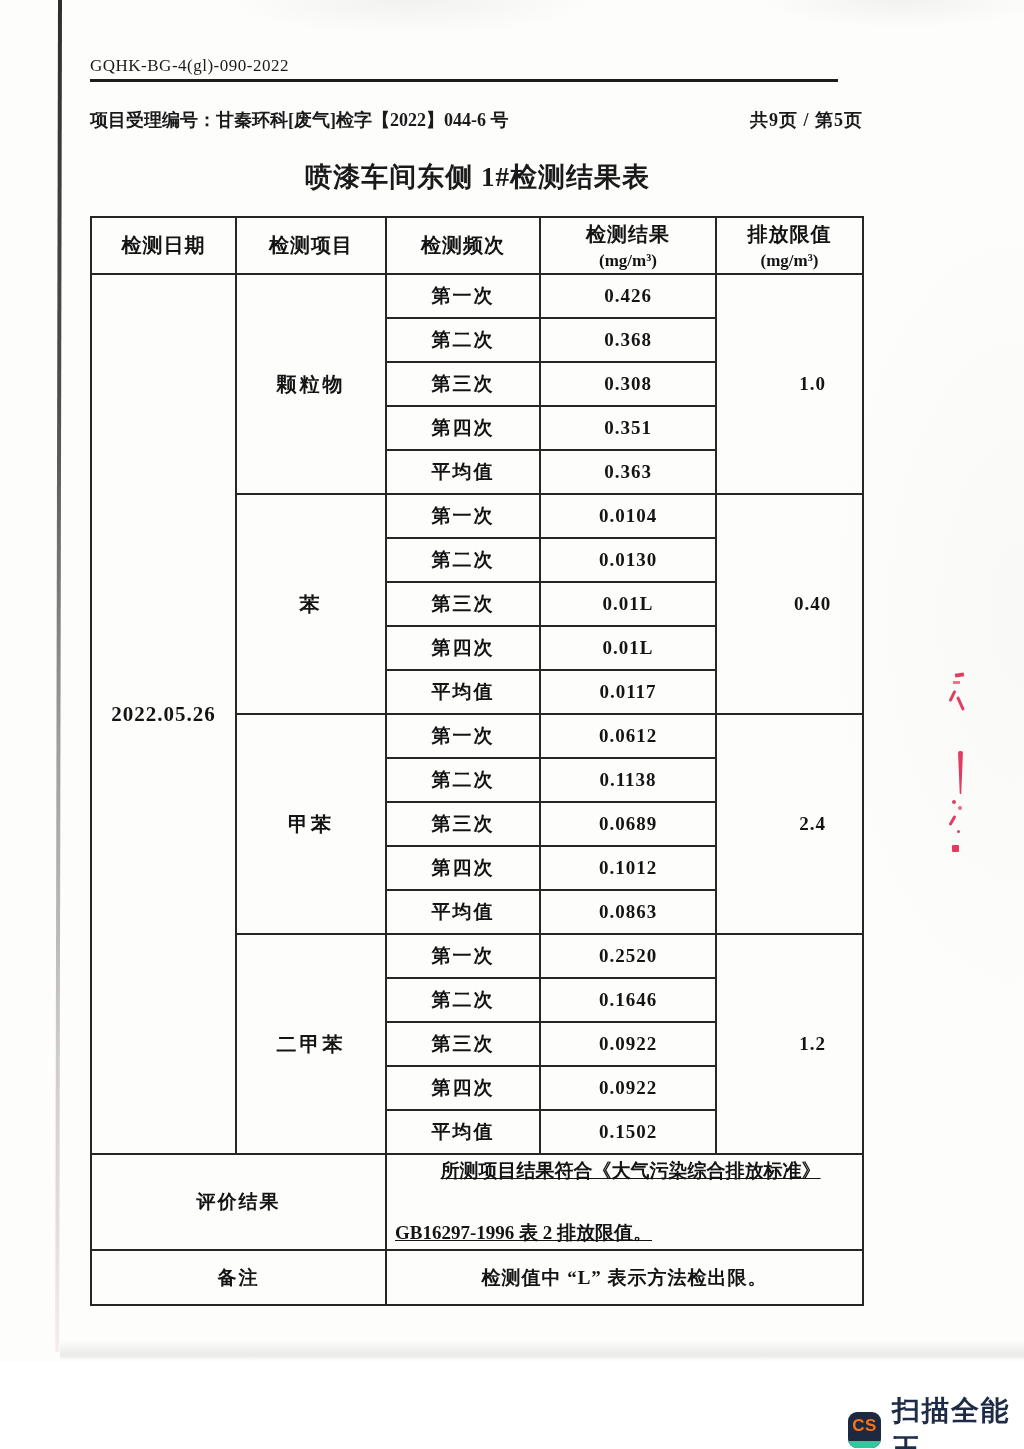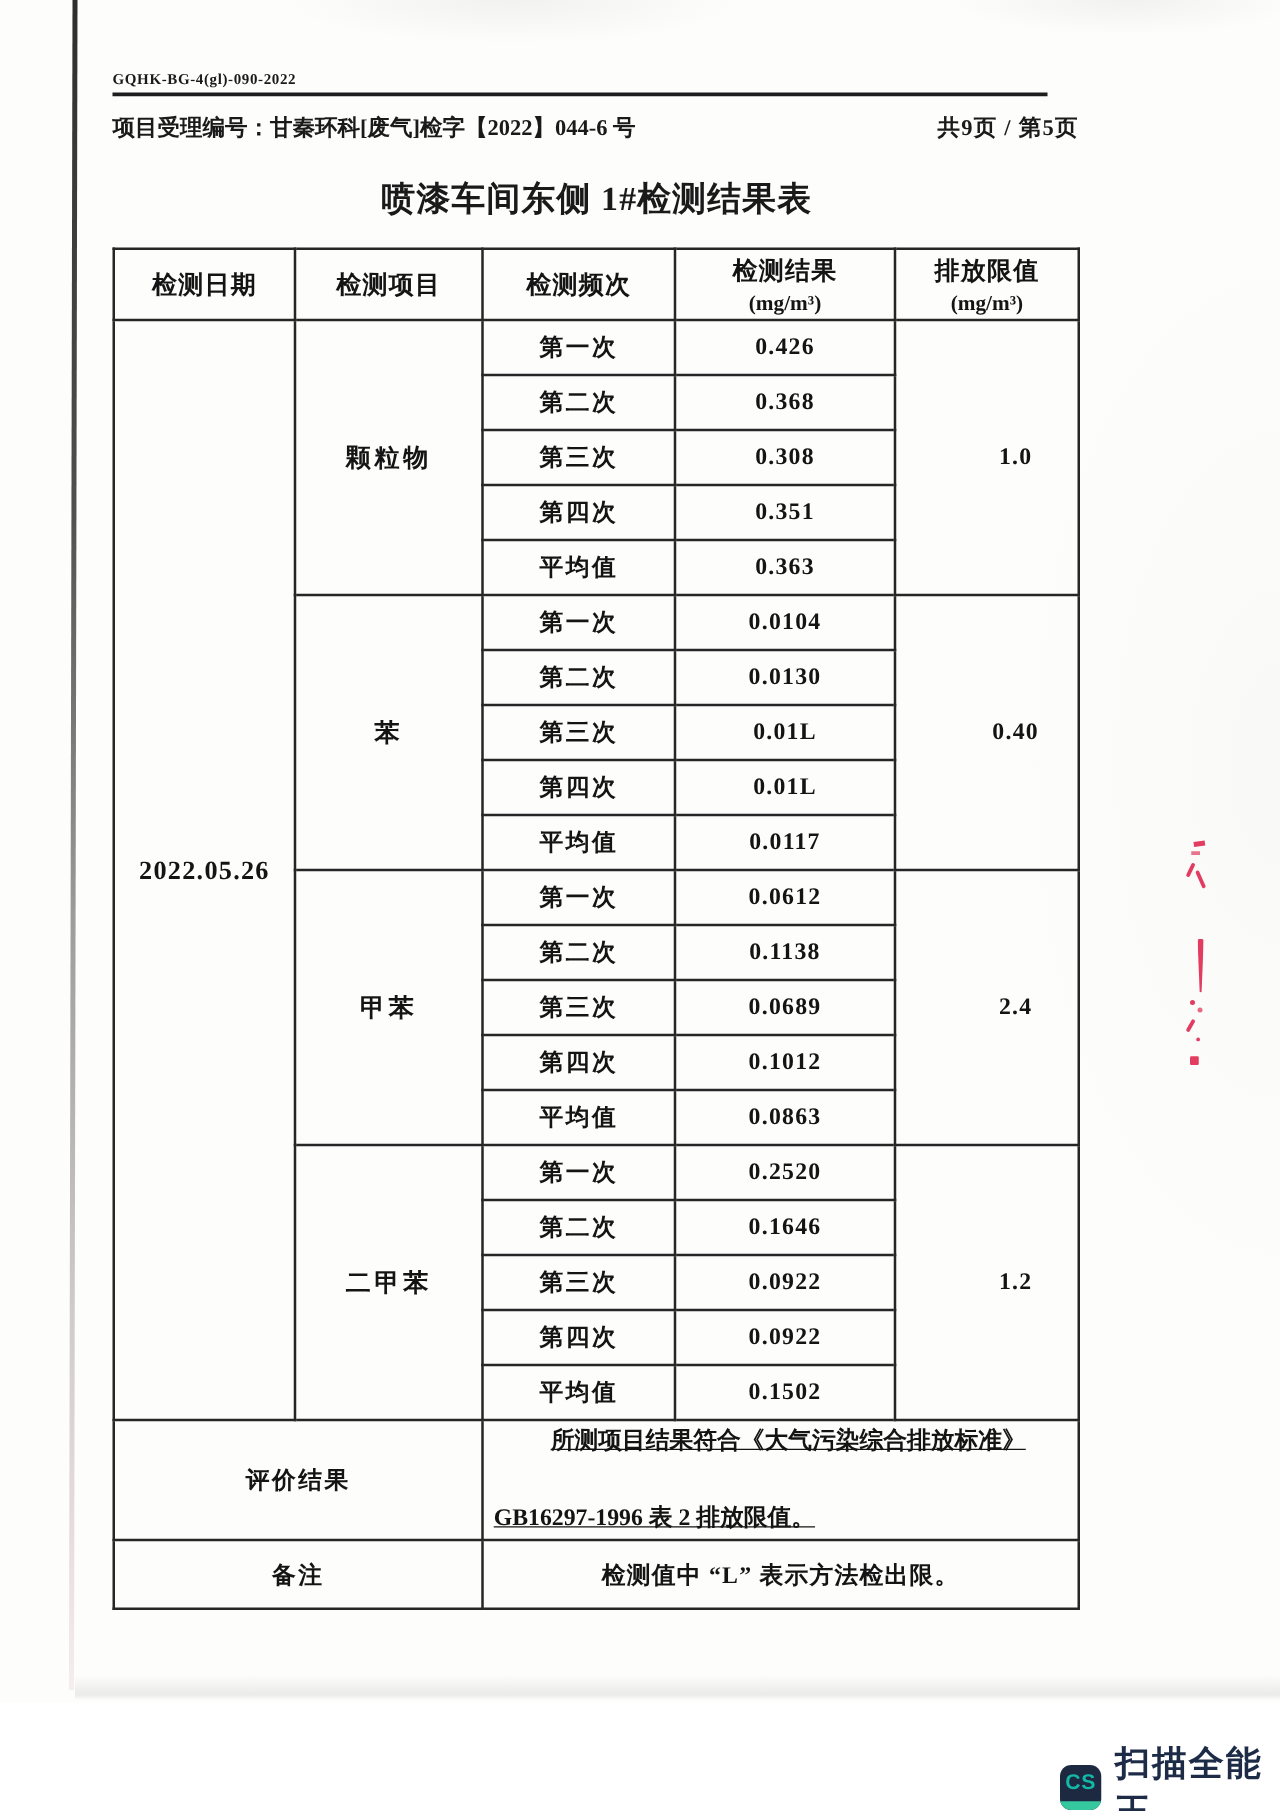--- a/index.html
+++ b/index.html
@@ -33,27 +33,27 @@
     transform-origin:top center;
   }
   .bottom-shadow{
     position:absolute;left:60px;right:0;top:1340px;height:20px;
     background:linear-gradient(to bottom, rgba(0,0,0,0) 0%, rgba(120,120,120,0.10) 55%, rgba(140,140,140,0.16) 80%, rgba(255,255,255,0) 100%);
   }
   
   .doc{position:absolute;left:90px;top:0;width:775px;}
   .doc-code{
     margin-top:56px;
-    font-size:12px;font-weight:700;letter-spacing:0.5px;
+    font-size:17px;font-weight:400;letter-spacing:0.5px;
     width:748px;
     padding-bottom:3px;
     border-bottom:3px solid #1d1d1d;
   }
   .meta-row{
-    margin-top:13px;
+    margin-top:26px;
     display:flex;justify-content:space-between;align-items:baseline;
     font-size:18px;font-weight:700;
   }
   .meta-right{padding-right:2px;letter-spacing:1px;}
   .title{
     margin:27px 0 0 0;
     text-align:center;
     font-size:27px;font-weight:700;letter-spacing:1px;
   }
   
@@ -102,21 +102,21 @@
     position:absolute;left:848px;top:1392px;
     display:flex;align-items:center;gap:11px;
     font-family:"Liberation Sans", sans-serif;
   }
   .badge-icon{
     width:33px;height:36px;border-radius:9px;
     background:#1c2940;position:relative;overflow:hidden;flex:0 0 auto;
   }
   .badge-cs{
     position:absolute;left:0;right:0;top:4px;
-    text-align:center;color:#14b8a6;
+    text-align:center;color:#f97316;
     font-size:17px;font-weight:800;letter-spacing:0.5px;
   }
   .badge-green{position:absolute;left:0;right:0;bottom:0;height:7px;background:#35c79e;}
   .badge-text{
     font-size:28px;font-weight:700;color:#1d2b47;letter-spacing:1.5px;
   }
 </style>
 </head>
 <body>
 

